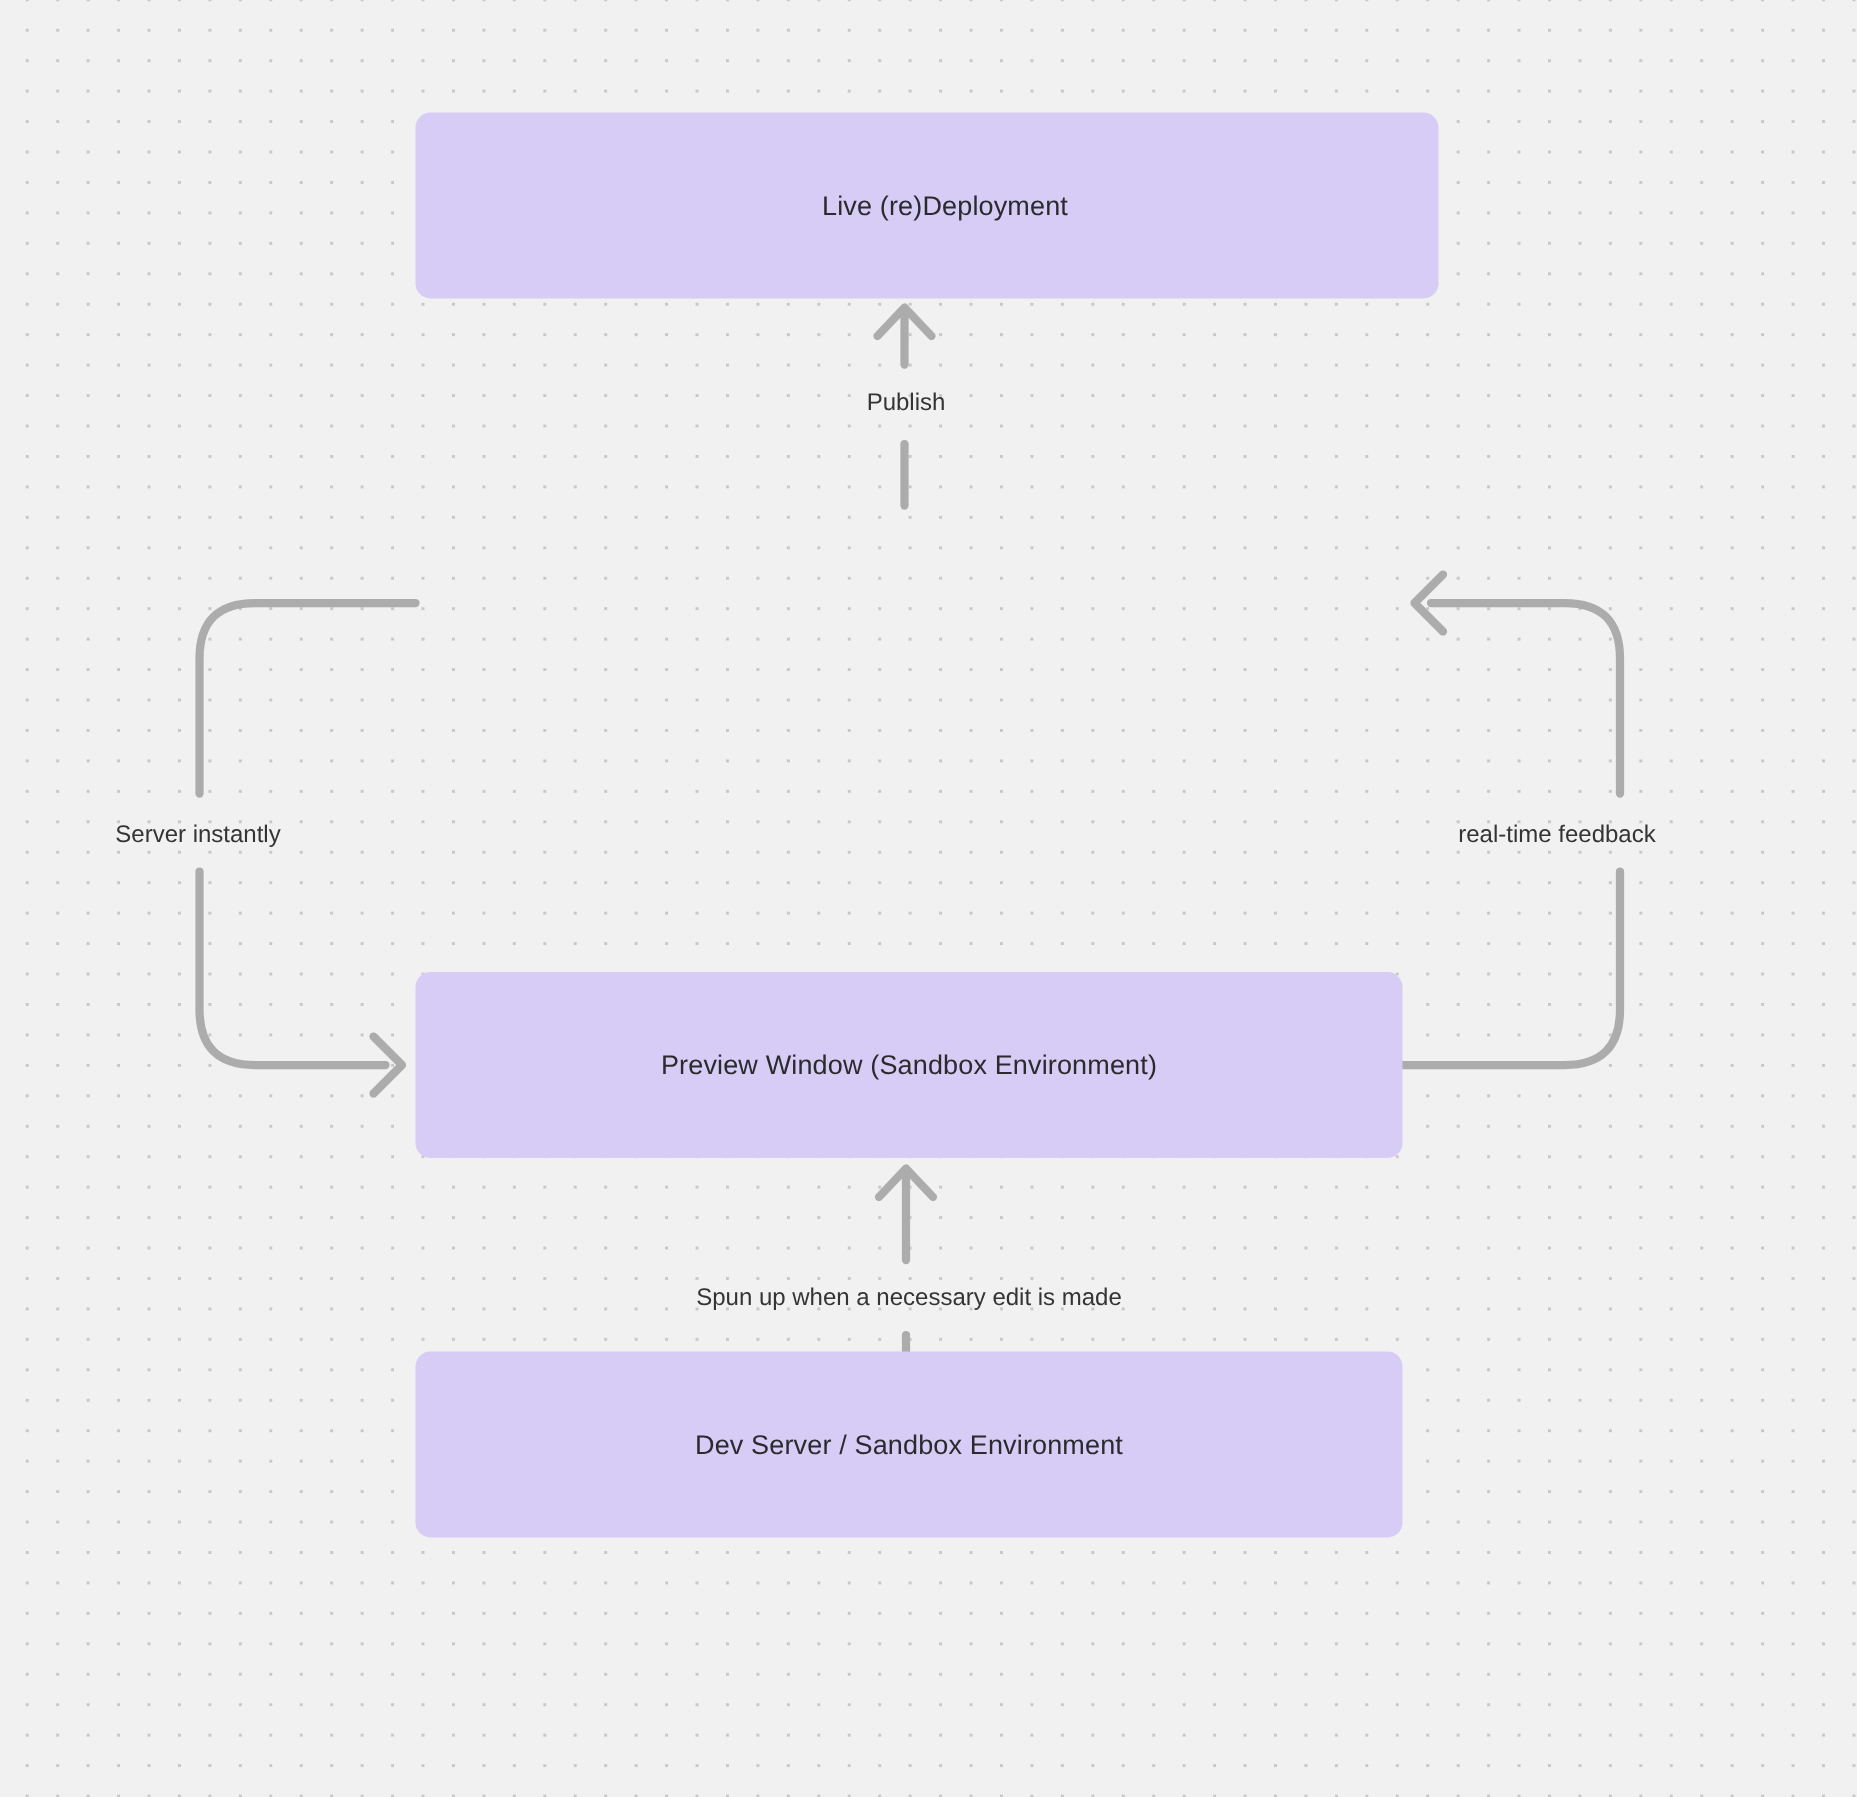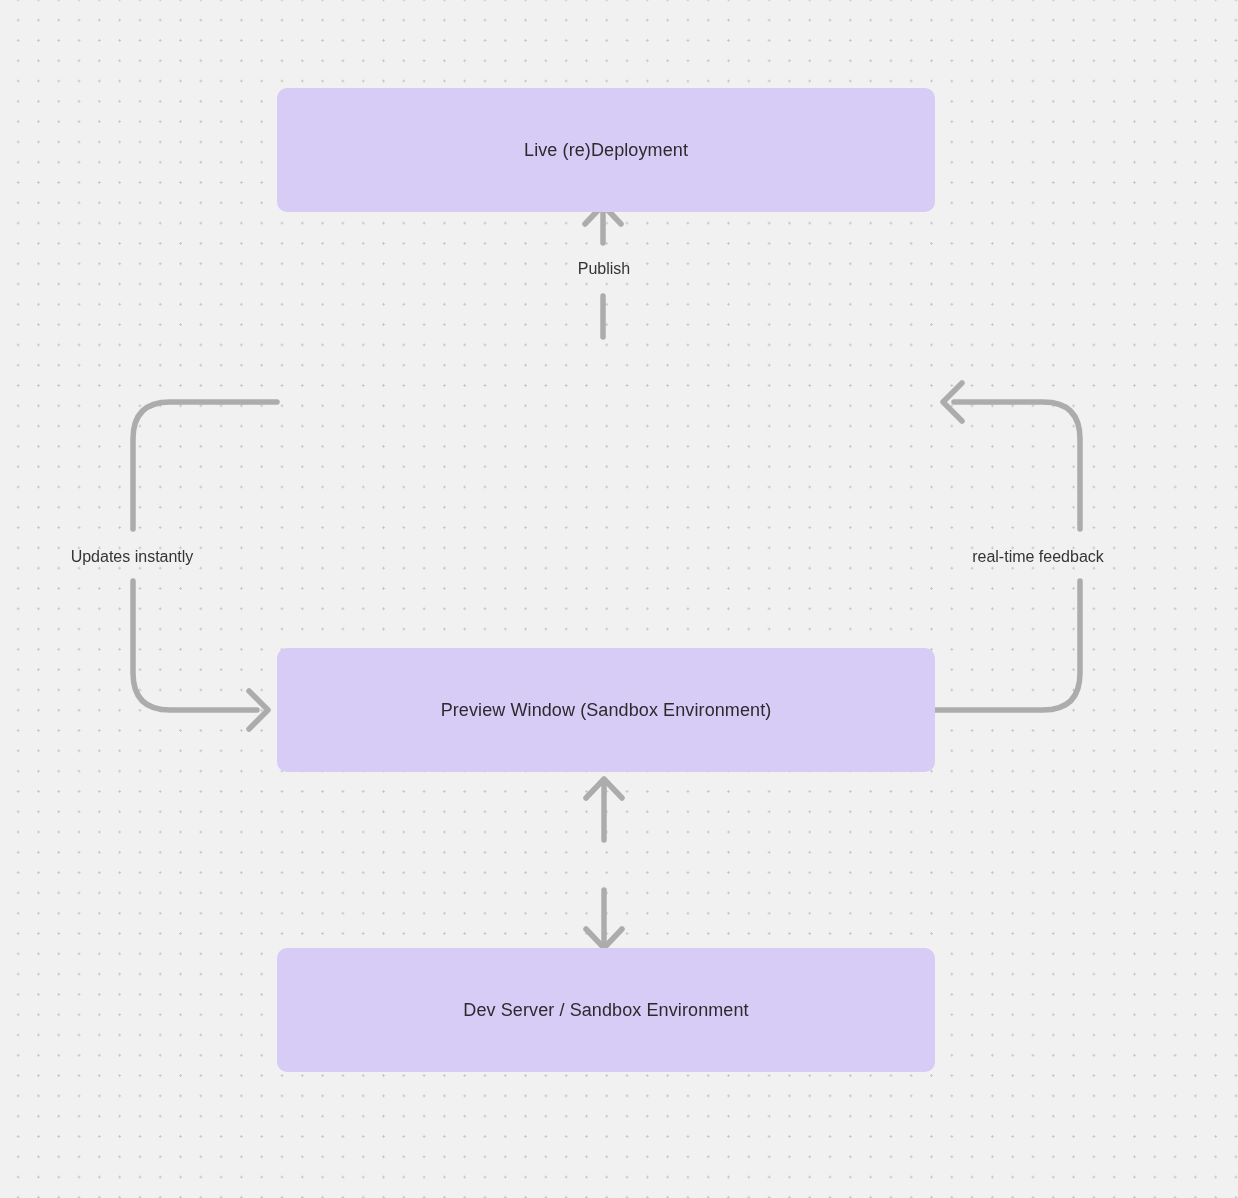--- a/index.html
+++ b/index.html
@@ -39,24 +39,24 @@
     border-radius: 10px;
     display: flex;
     align-items: center;
     justify-content: center;
   }
   .node span {
     font-size: 18px;
     color: #2b2b2d;
     letter-spacing: 0.1px;
   }
-  .node-live      { top: 88px;  }
+  .node-live      { top: 75px; padding-left: 24px;  }
   .node-user      { top: 340px; }
   .node-preview   { top: 648px; }
-  .node-devserver { top: 948px; }
+  .node-devserver { top: 901px; }
   .edge-label {
     position: absolute;
     transform: translate(-50%, -50%);
     font-size: 16px;
     color: #343436;
     white-space: nowrap;
   }
   .label-publish   { left: 604px;  top: 269px; }
   .label-updates   { left: 132px;  top: 557px; }
   .label-feedback  { left: 1038px; top: 557px; }
@@ -102,16 +102,17 @@
 
   <div class="node node-preview">
     <span>Preview Window (Sandbox Environment)</span>
   </div>
 
   <div class="node node-devserver">
     <span>Dev Server / Sandbox Environment</span>
   </div>
 
   <div class="edge-label label-publish">Publish</div>
-  <div class="edge-label label-updates">Updates instantly</div>
+  <div class="edge-label label-updates">Server instantly</div>
   <div class="edge-label label-feedback">real-time feedback</div>
+  <div class="edge-label label-spunup">Spun up when a necessary edit is made</div>
 
 </div>
 
 </body></html>

